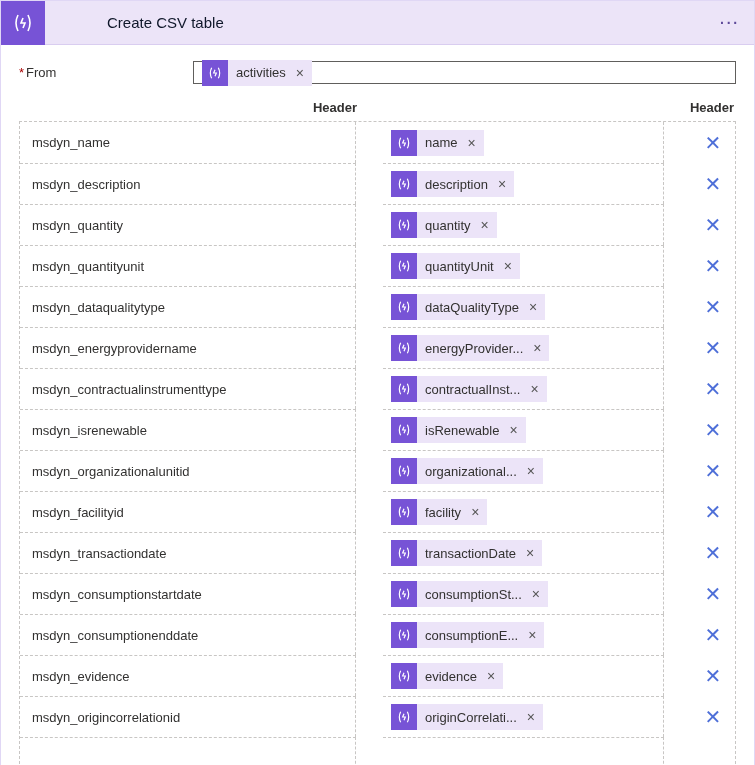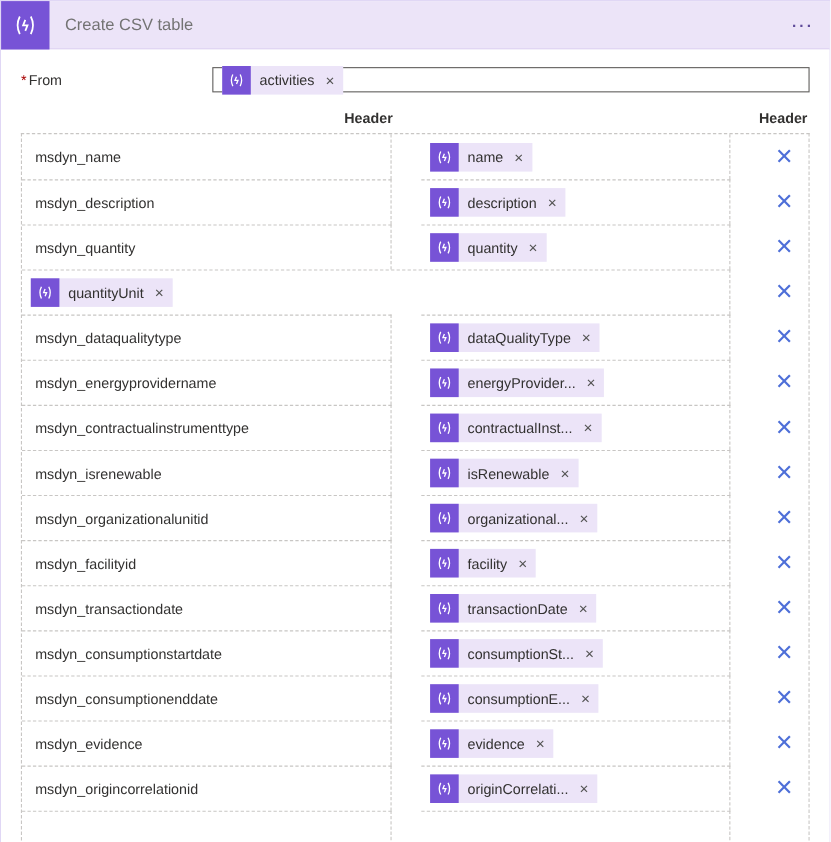--- a/index.html
+++ b/index.html
@@ -28,23 +28,24 @@
     display: flex;
     align-items: center;
     justify-content: center;
     color: #fff;
     flex-shrink: 0;
   }
   .card-icon-wrap svg { width: 24px; height: 24px; }
   .card-title {
     padding-left: 14px;
     font-size: 15px;
-    color: #737373;
+    color: #0f172a;
     font-weight: 400;
     flex: 1;
+    margin-left: 48px;
   }
   .card-menu {
     padding: 0 14px;
     color: #5e4a9a;
     letter-spacing: 2px;
     font-weight: bold;
     cursor: pointer;
     font-size: 14px;
   }
   .card-body {
@@ -264,20 +265,23 @@
               </span>
               <span class="token-label">quantity</span>
               <span class="token-remove">×</span>
             </span>
           </div>
           <div class="map-cell-del">
             <span class="del-x">✕</span>
           </div>
         </div>
         <div class="map-row">
+          <div class="map-cell-header">
+            <span>msdyn_quantityunit</span>
+          </div>
           <div class="map-cell-value">
             <span class="token">
               <span class="token-icon">
                 <svg viewBox="0 0 24 24" fill="none" stroke="currentColor" stroke-width="1.8">
                   <path d="M7 4 C7 4 5 8 5 12 C5 16 7 20 7 20"></path>
                   <path d="M17 4 C17 4 19 8 19 12 C19 16 17 20 17 20"></path>
                   <path d="M12 7 L10 12 L14 12 L12 17"></path>
                 </svg>
               </span>
               <span class="token-label">quantityUnit</span>

